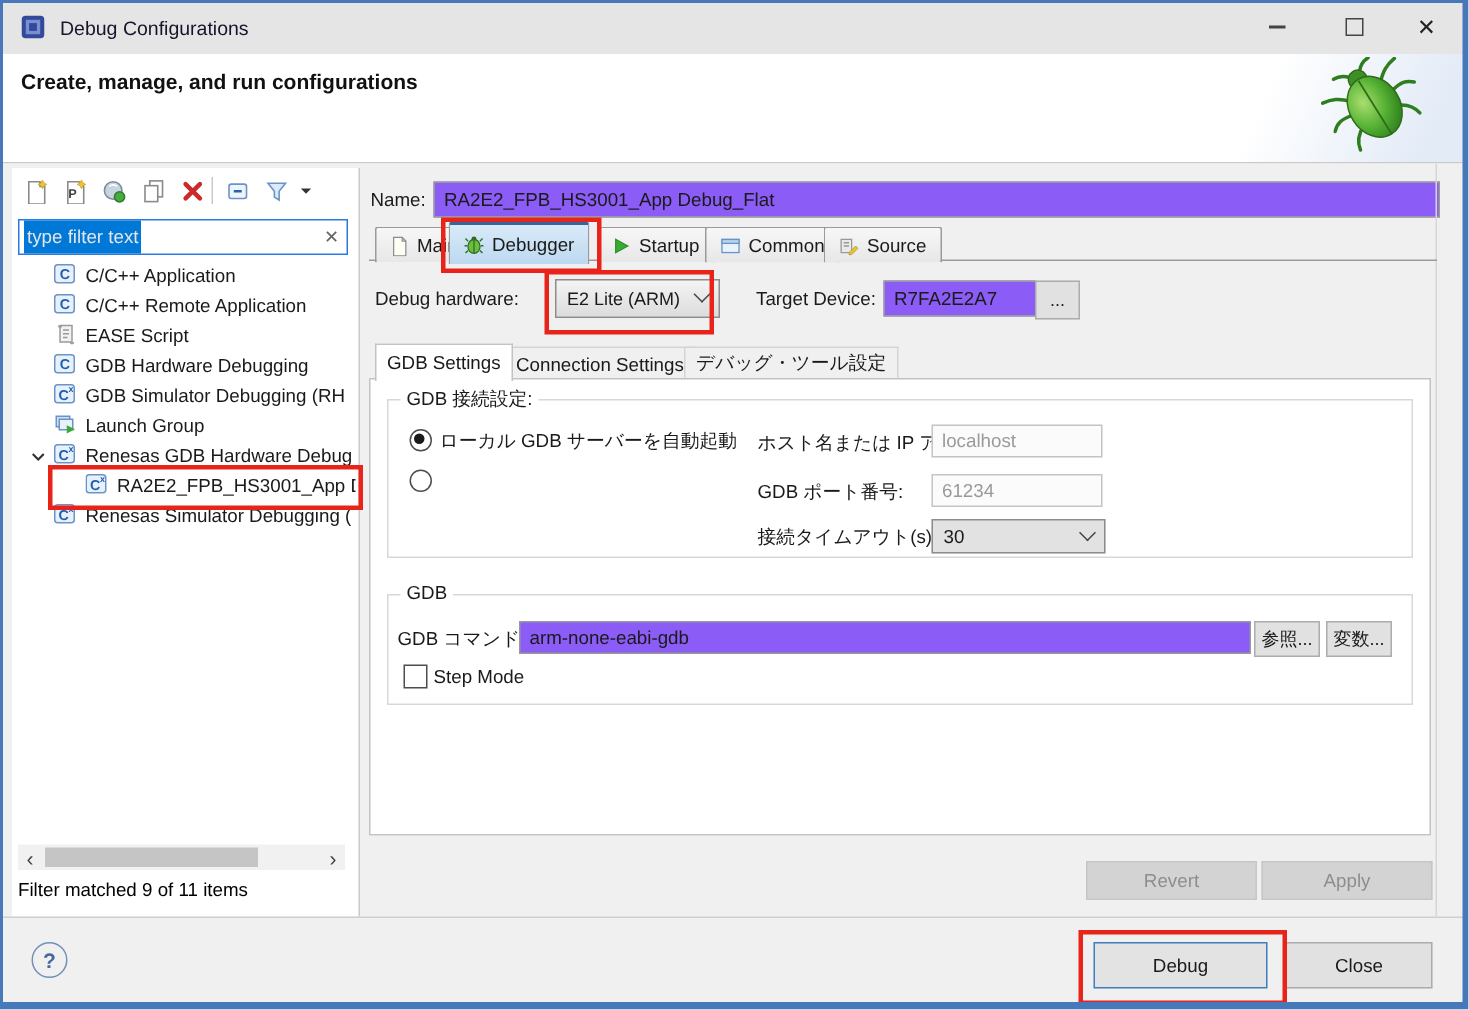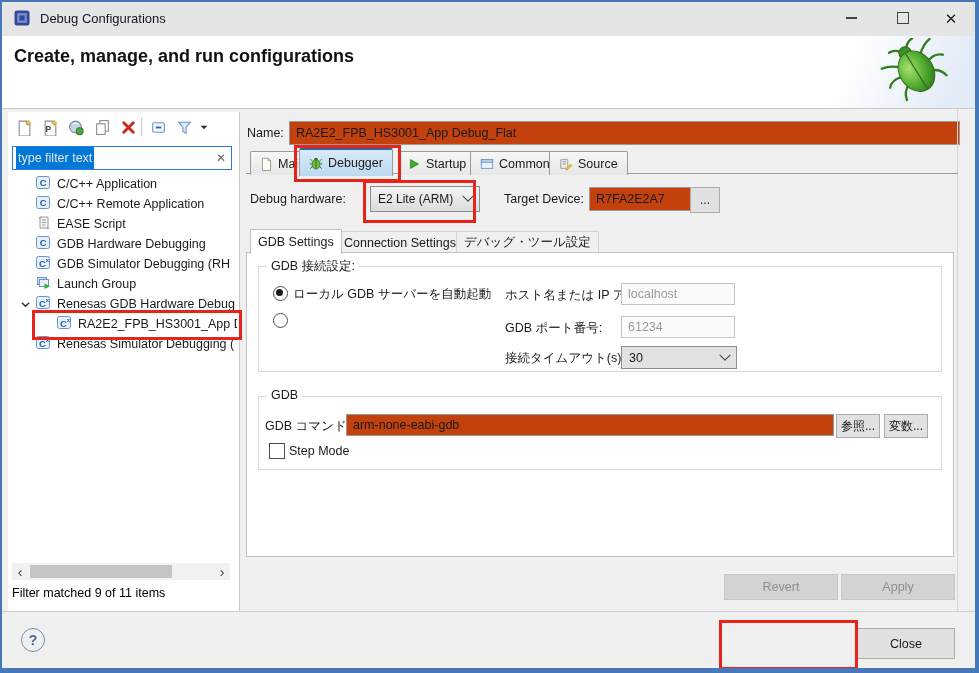--- a/index.html
+++ b/index.html
@@ -12,21 +12,21 @@
   .titlebar{left:0;top:0;width:100%;height:36px;background:#e5e5e5;}
   .title-text{left:40px;top:11px;font-size:13px;color:#15152a;}
   .winbtn{top:4px;width:42px;height:28px;display:flex;align-items:center;justify-content:center;cursor:default;}
   .min-glyph{width:11px;height:1.6px;background:#444;}
   .max-glyph{width:10px;height:10px;border:1.2px solid #444;}
   .close-glyph{font-size:15px;color:#222;line-height:1;}
   
   .banner{left:0;top:36px;width:100%;height:72px;background:#fff;}
   .banner-grad{right:0;top:0;width:190px;height:72px;
       background:linear-gradient(115deg,rgba(223,233,246,0) 30%,#e3ebf7 85%);}
-  .banner-h{left:14px;top:10px;font-size:18px;font-weight:bold;color:#111;}
+  .banner-h{left:14px;top:10px;font-size:14px;font-weight:bold;color:#111;}
   .hsep{left:0;top:108px;width:100%;height:1px;background:#c9c9c9;}
   .content-bg{left:0;top:109px;width:100%;height:559px;background:#f0f0f0;}
   
   .leftpanel{left:8px;top:112px;width:231px;height:499px;background:#fff;border-right:1px solid #c9c9c9;}
   .tool{position:absolute;top:4px;width:24px;height:22px;display:flex;align-items:center;justify-content:center;}
   .tsep{position:absolute;top:6px;width:1px;height:18px;background:#c9c9c9;}
   .filterbox{position:absolute;left:4px;top:34px;width:218px;height:22px;background:#fff;
              border:1px solid #2a7ae2;display:flex;align-items:center;}
   .filterbox .sel{background:#0078d7;color:#e5e5e5;padding:4px 2px;margin-left:3px;white-space:nowrap;}
   .filterbox .clr{margin-left:auto;margin-right:5px;color:#666;font-size:12px;}
@@ -34,21 +34,21 @@
            white-space:nowrap;overflow:hidden;}
   .treerow .lab{margin-left:6px;}
   .chev-exp{position:absolute;}
   .hscroll{position:absolute;left:4px;top:451px;width:218px;height:17px;background:#f1f1f1;}
   .hscroll .arr{position:absolute;top:0;width:16px;height:17px;display:flex;align-items:center;
                 justify-content:center;color:#444;font-size:14px;}
   .hscroll .thumb{position:absolute;left:18px;top:2px;width:142px;height:13px;background:#c5c5c5;}
   .status{position:absolute;left:4px;top:474px;color:#000;}
   
   .lbl{position:absolute;white-space:nowrap;}
-  .field{position:absolute;background:#c2410c;border:1px solid #999;display:flex;align-items:center;
+  .field{position:absolute;background:#8b5cf6;border:1px solid #999;display:flex;align-items:center;
          padding:0 6px;white-space:nowrap;overflow:hidden;}
   .field.dis{color:#9a9a9a;border-color:#c4c4c4;background:#fbfbfb;}
   .combo{position:absolute;border:1px solid #8c8c8c;background:linear-gradient(#f4f4f4,#dcdcdc);
          display:flex;align-items:center;padding:0 7px;}
   .combo .chv{margin-left:auto;width:7px;height:7px;border-right:1.5px solid #444;
               border-bottom:1.5px solid #444;transform:rotate(45deg) translate(-2px,-2px);}
   .graybtn{position:absolute;background:#e1e1e1;border:1px solid #acacac;display:flex;
            align-items:center;justify-content:center;font-size:12px;}
   .disbtn{position:absolute;background:#d3d3d3;border:1px solid #c6c6c6;color:#8e8e8e;
           display:flex;align-items:center;justify-content:center;}
@@ -386,20 +386,23 @@
   <div class="disbtn" style="left:841px;top:574px;width:112px;height:24px;">
     <span>Apply</span>
   </div>
 
   <div class="vline-r"></div>
   <div class="footsep"></div>
 
   <div class="helpbtn">
     <span>?</span>
   </div>
+  <div class="debugbtn">
+    <span>Debug</span>
+  </div>
   <div class="graybtn" style="left:857px;top:628px;width:96px;height:29px;font-size:12.5px;">
     <span>Close</span>
   </div>
 
   <div class="redbox" style="left:294px;top:145px;width:101px;height:31px;"></div>
   <div class="redbox" style="left:363px;top:180px;width:107px;height:37px;"></div>
   <div class="redbox" style="left:32px;top:310px;width:204px;height:24px;"></div>
   <div class="redbox" style="left:719px;top:620px;width:133px;height:44px;"></div>
 
   <div class="frame"></div>

